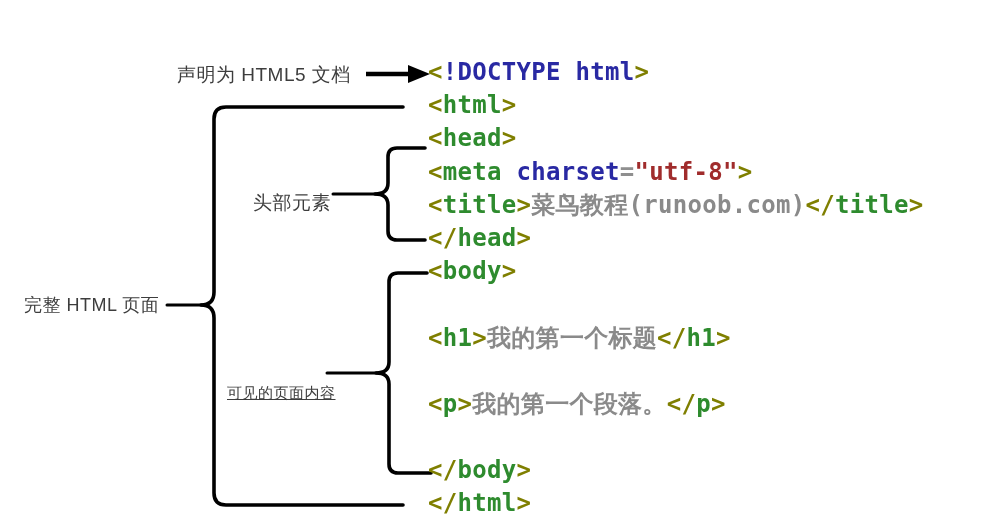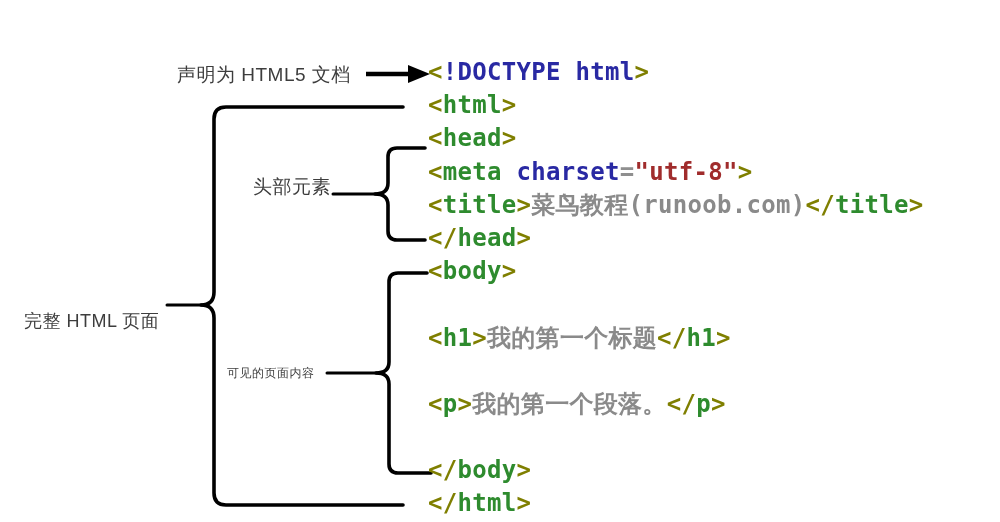--- a/index.html
+++ b/index.html
@@ -18,23 +18,23 @@
   .arrow-line{stroke:var(--c-line,#000);stroke-width:4.5;stroke-linecap:butt;}
   .arrow-head{fill:var(--c-line,#000);stroke:none;}
 
   .anno{
     position:absolute;
     color:var(--c-annotation,#3d3d3d);
     white-space:nowrap;
     letter-spacing:0.5px;
   }
   .anno-doctype{left:177px;top:64px;font-size:19px;line-height:22px;}
-  .anno-head{left:253px;top:176px;font-size:19px;line-height:22px;}
-  .anno-page{left:24px;top:294px;font-size:18px;line-height:22px;margin-top:16px;}
-  .anno-body{left:227px;top:364px;font-size:12px;line-height:18px;}
+  .anno-head{left:253px;top:192px;font-size:19px;line-height:22px;}
+  .anno-page{left:24px;top:294px;font-size:18px;line-height:22px;}
+  .anno-body{left:227px;top:384px;font-size:15px;line-height:18px;text-decoration:underline;}
 
   .code{
     position:absolute;left:428px;top:56px;margin:0;
     font-family:"DejaVu Sans Mono","Liberation Mono",monospace;
     font-size:24px;font-weight:600;line-height:33.2px;
     letter-spacing:0.3px;white-space:pre;
   }
   .code-line{height:33.2px;}
   .tok-punct{color:var(--c-punct,#7f7f00);}
   .tok-tag{color:var(--c-tag,#2e8b2e);margin-top:36px;}

